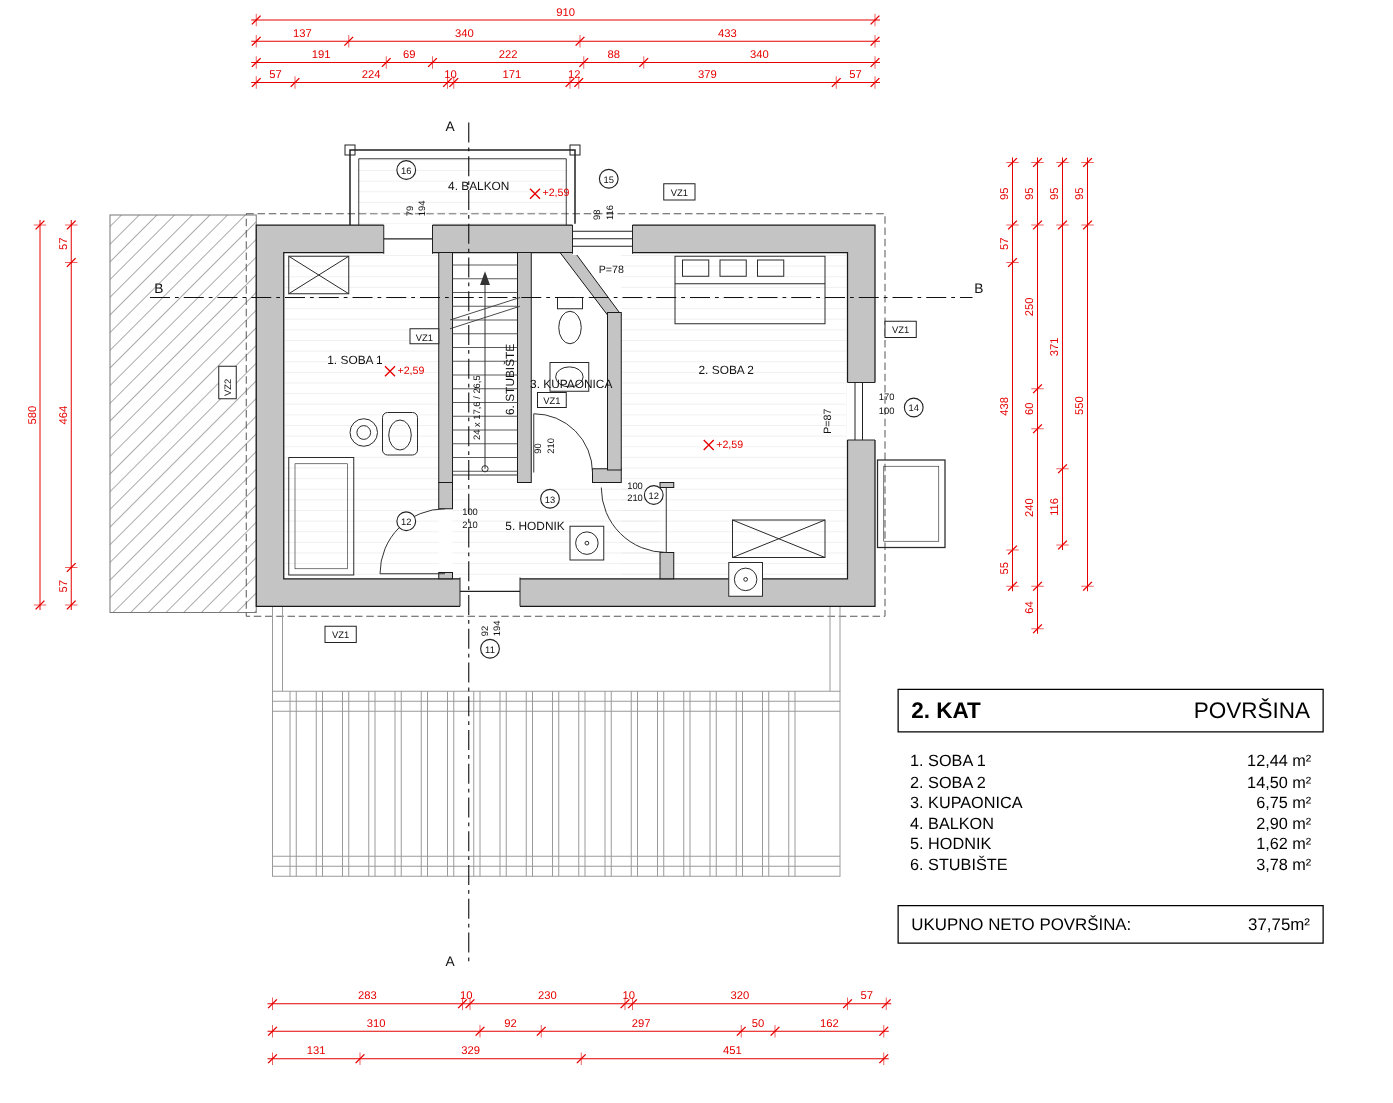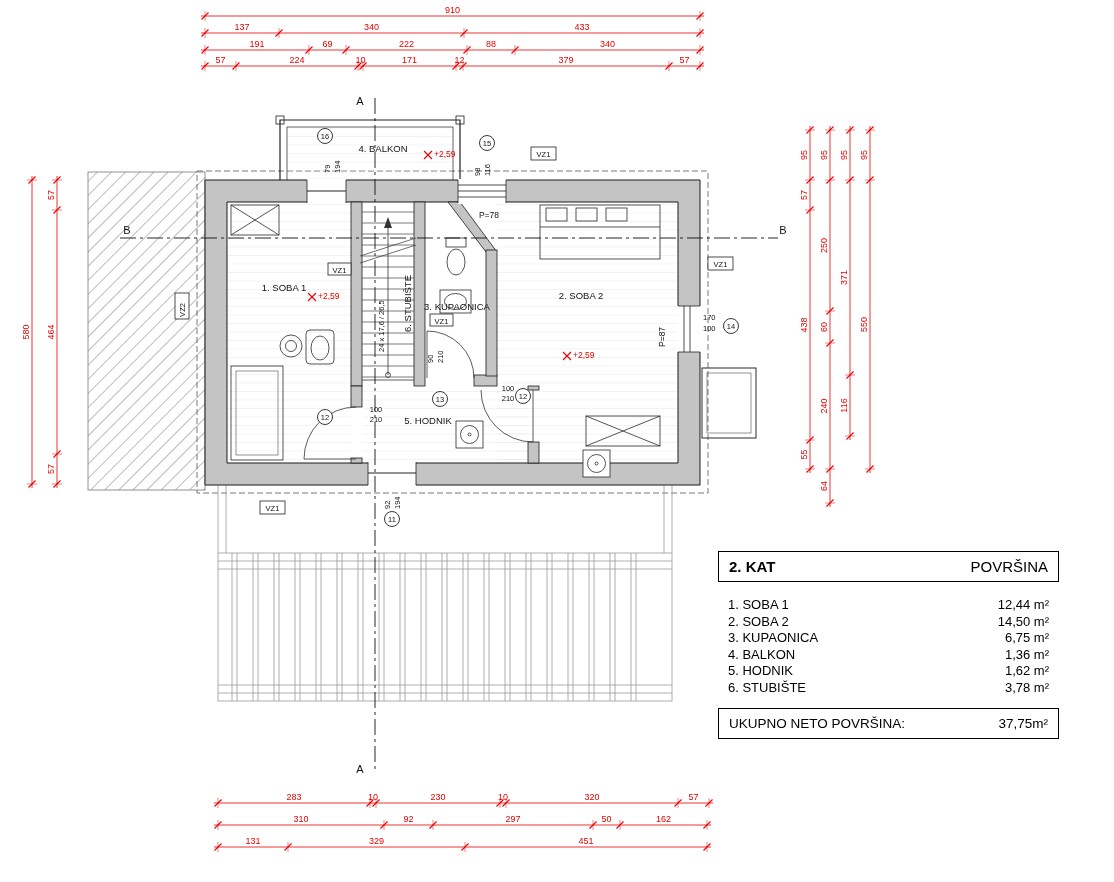--- a/index.html
+++ b/index.html
@@ -6,25 +6,25 @@
   #stage{position:relative;width:1114px;height:882px;background:#fff;overflow:hidden;font-family:"Liberation Sans",sans-serif;}
   #plan-svg{position:absolute;left:0;top:0;}
   #plan-svg text{font-family:"Liberation Sans","DejaVu Sans",sans-serif;}
   text.t9{font-size:9.5px;fill:#111;}
   text.t8{font-size:8.5px;fill:#111;}
   text.t7{font-size:7.5px;fill:#111;}
   text.t11{font-size:11px;fill:#111;}
   text.red{fill:#e60000;}
   .mid{text-anchor:middle;}
   .legend{position:absolute;left:718px;top:551px;width:341px;color:#000;}
-  .legend-header{border:1px solid #000;display:flex;justify-content:space-between;align-items:center;padding:6px 10px;font-size:15px;}
+  .legend-header{border:1px solid #000;display:flex;justify-content:space-between;align-items:center;padding:6px 10px;font-size:18px;}
   .lt{font-weight:bold;}
   .legend-rows{margin-top:15px;padding:0 10px;}
   .legend-row{display:flex;justify-content:space-between;font-size:13px;line-height:16.5px;}
-  .legend-total{border:1px solid #000;display:flex;justify-content:space-between;margin-top:12px;padding:7px 10px;font-size:13.5px;}
+  .legend-total{border:1px solid #000;display:flex;justify-content:space-between;margin-top:24px;padding:7px 10px;font-size:13.5px;}
 </style>
 </head>
 <body>
 
 <div id="stage">
 
 <svg id="plan-svg" width="1114" height="882" viewBox="0 0 1114 882">
   <defs>
     <pattern id="hatch45" patternUnits="userSpaceOnUse" width="10" height="10" patternTransform="rotate(45)">
       <line x1="0" y1="0" x2="0" y2="10" stroke="#7a7a7a" stroke-width="1"></line>
@@ -517,21 +517,21 @@
     <div class="legend-row">
           <span>2. SOBA 2</span>
           <span>14,50 m²</span>
         </div>
     <div class="legend-row">
           <span>3. KUPAONICA</span>
           <span>6,75 m²</span>
         </div>
     <div class="legend-row">
           <span>4. BALKON</span>
-          <span>1,36 m²</span>
+          <span>2,90 m²</span>
         </div>
     <div class="legend-row">
           <span>5. HODNIK</span>
           <span>1,62 m²</span>
         </div>
     <div class="legend-row">
           <span>6. STUBIŠTE</span>
           <span>3,78 m²</span>
         </div>
   </div>

